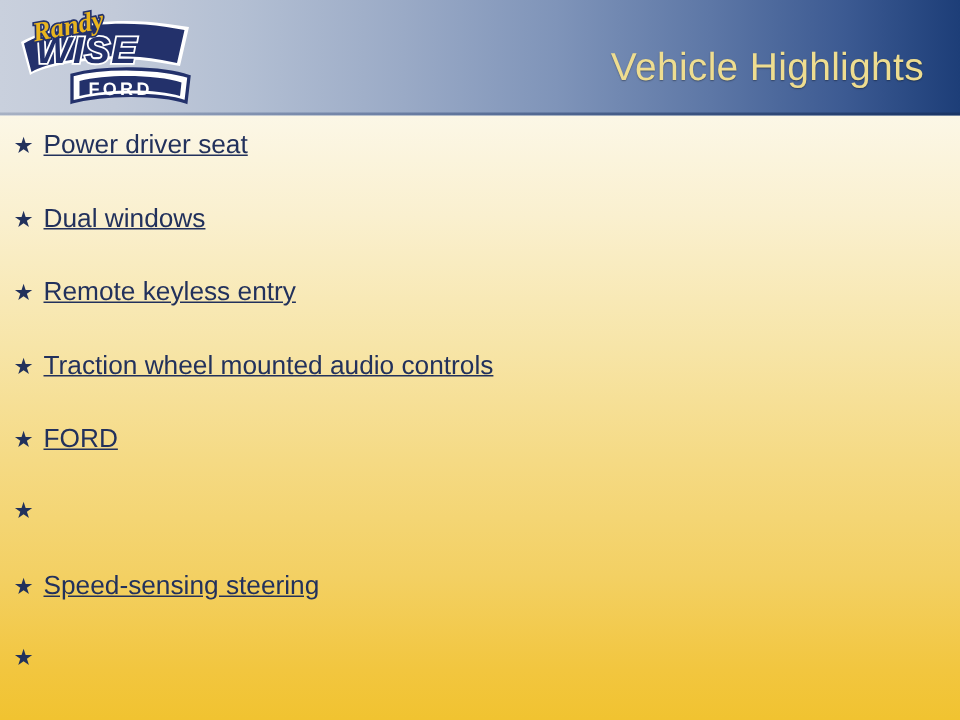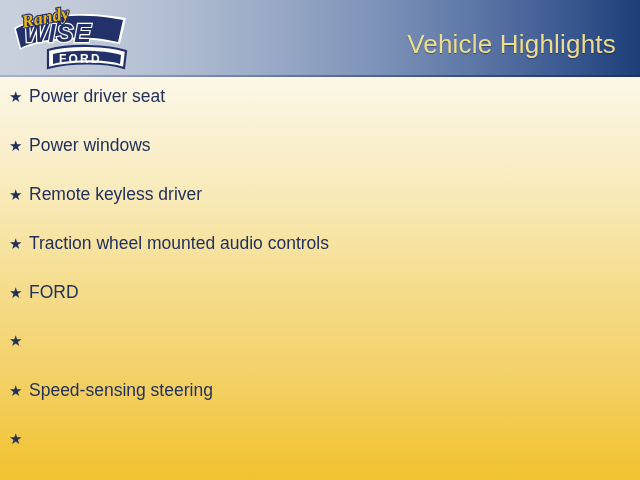--- a/index.html
+++ b/index.html
@@ -103,20 +103,21 @@
     flex: 0 0 20px;
     font-size: 15px;
     line-height: 1;
     color: #22315c;
   }
   .hl-label {
     font-size: 17.5px;
     line-height: 1;
     color: #22315c;
     white-space: nowrap;
+    text-decoration: underline;
   }
 </style>
 </head>
 <body>
 
 <div class="slide">
 
   <div class="header">
 
     <div class="logo">
@@ -146,25 +147,25 @@
     <div class="header-rule"></div>
   </div>
 
   <ul class="highlights">
     <li class="hl-item">
       <span class="hl-star">★</span>
       <span class="hl-label">Power driver seat</span>
     </li>
     <li class="hl-item">
       <span class="hl-star">★</span>
-      <span class="hl-label">Power windows</span>
+      <span class="hl-label">Dual windows</span>
     </li>
     <li class="hl-item">
       <span class="hl-star">★</span>
-      <span class="hl-label">Remote keyless driver</span>
+      <span class="hl-label">Remote keyless entry</span>
     </li>
     <li class="hl-item">
       <span class="hl-star">★</span>
       <span class="hl-label">Traction wheel mounted audio controls</span>
     </li>
     <li class="hl-item">
       <span class="hl-star">★</span>
       <span class="hl-label">FORD</span>
     </li>
     <li class="hl-item">

